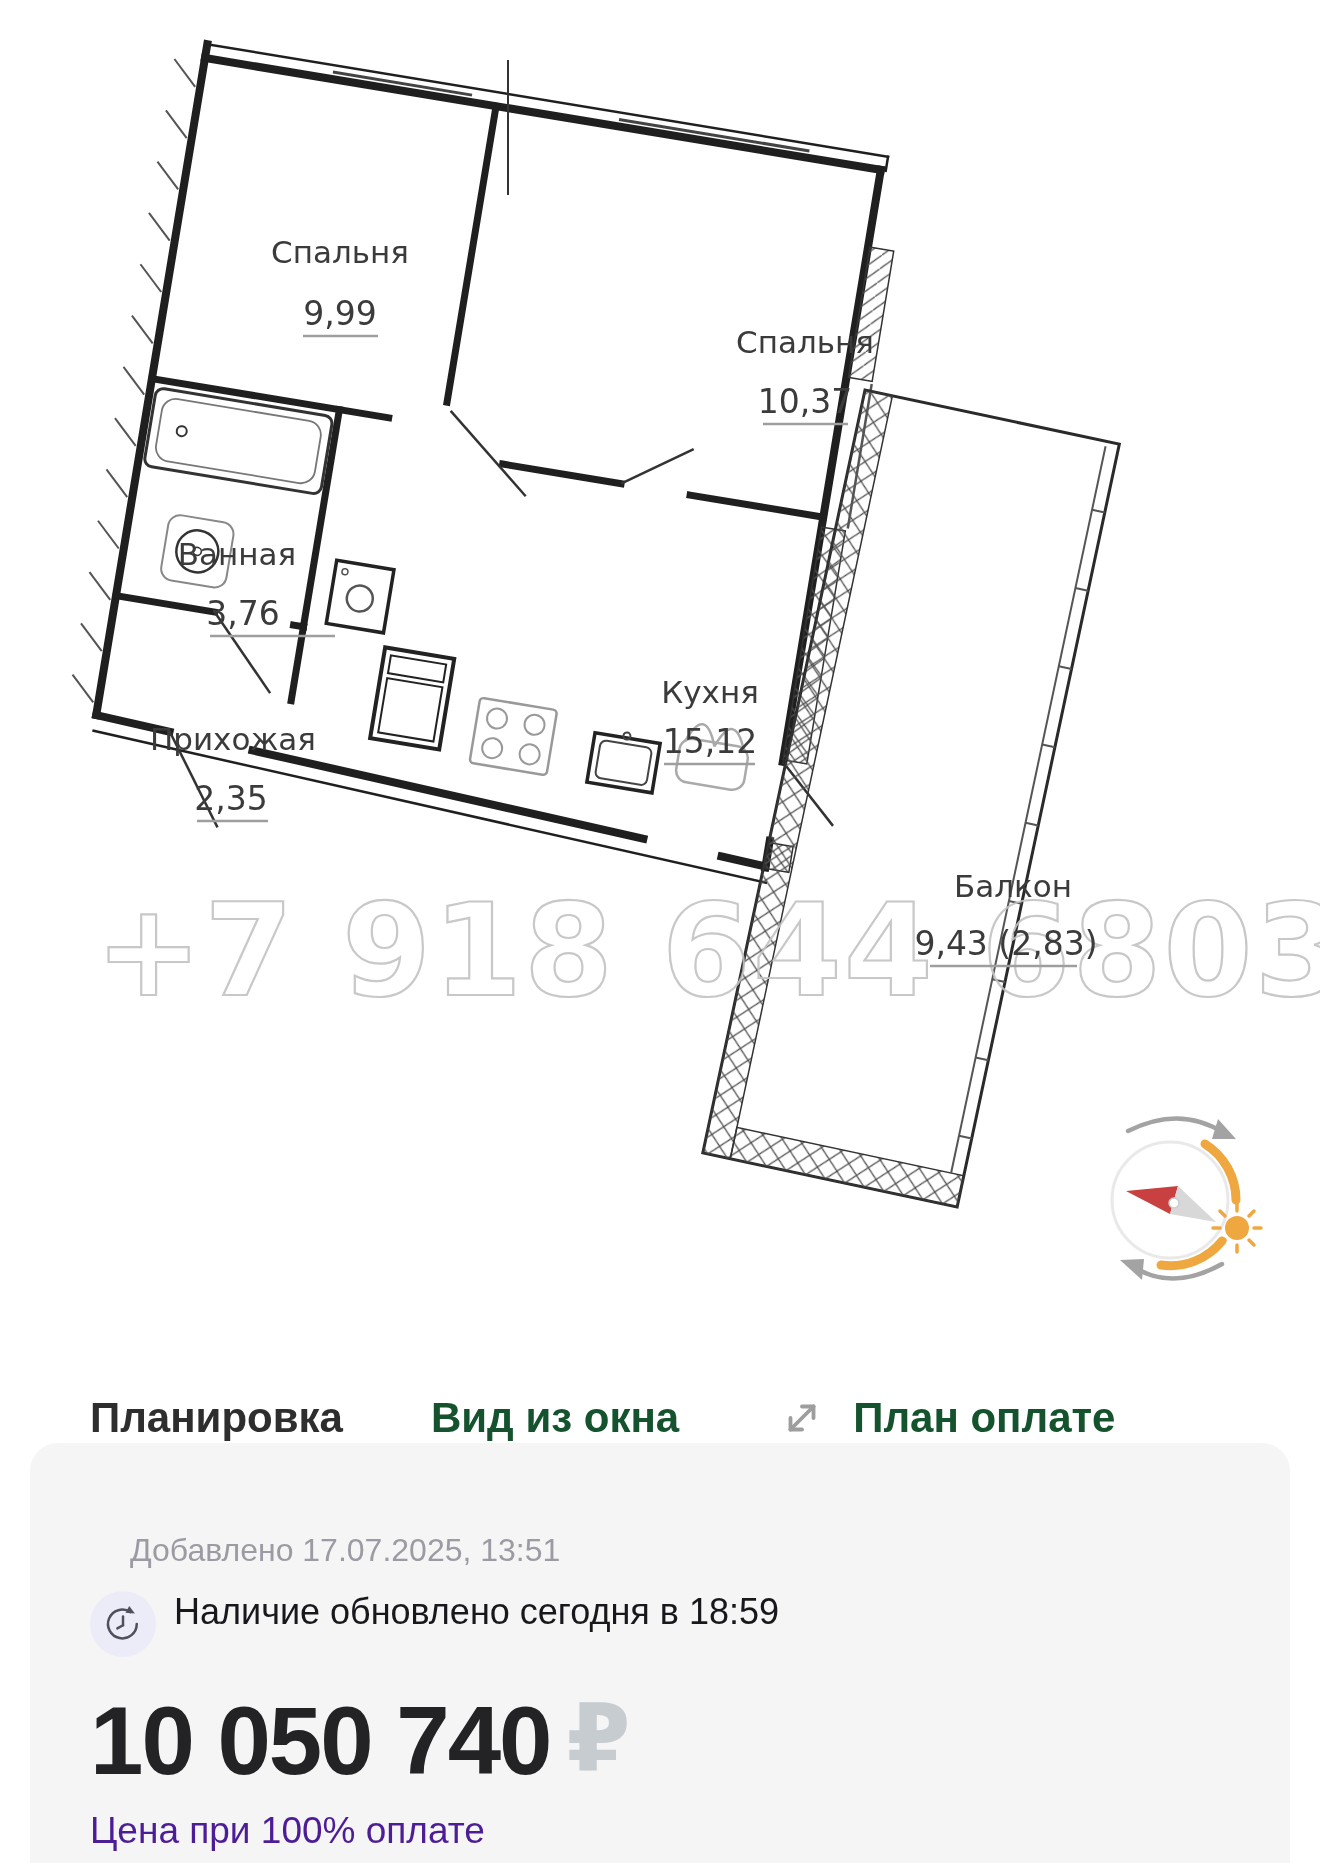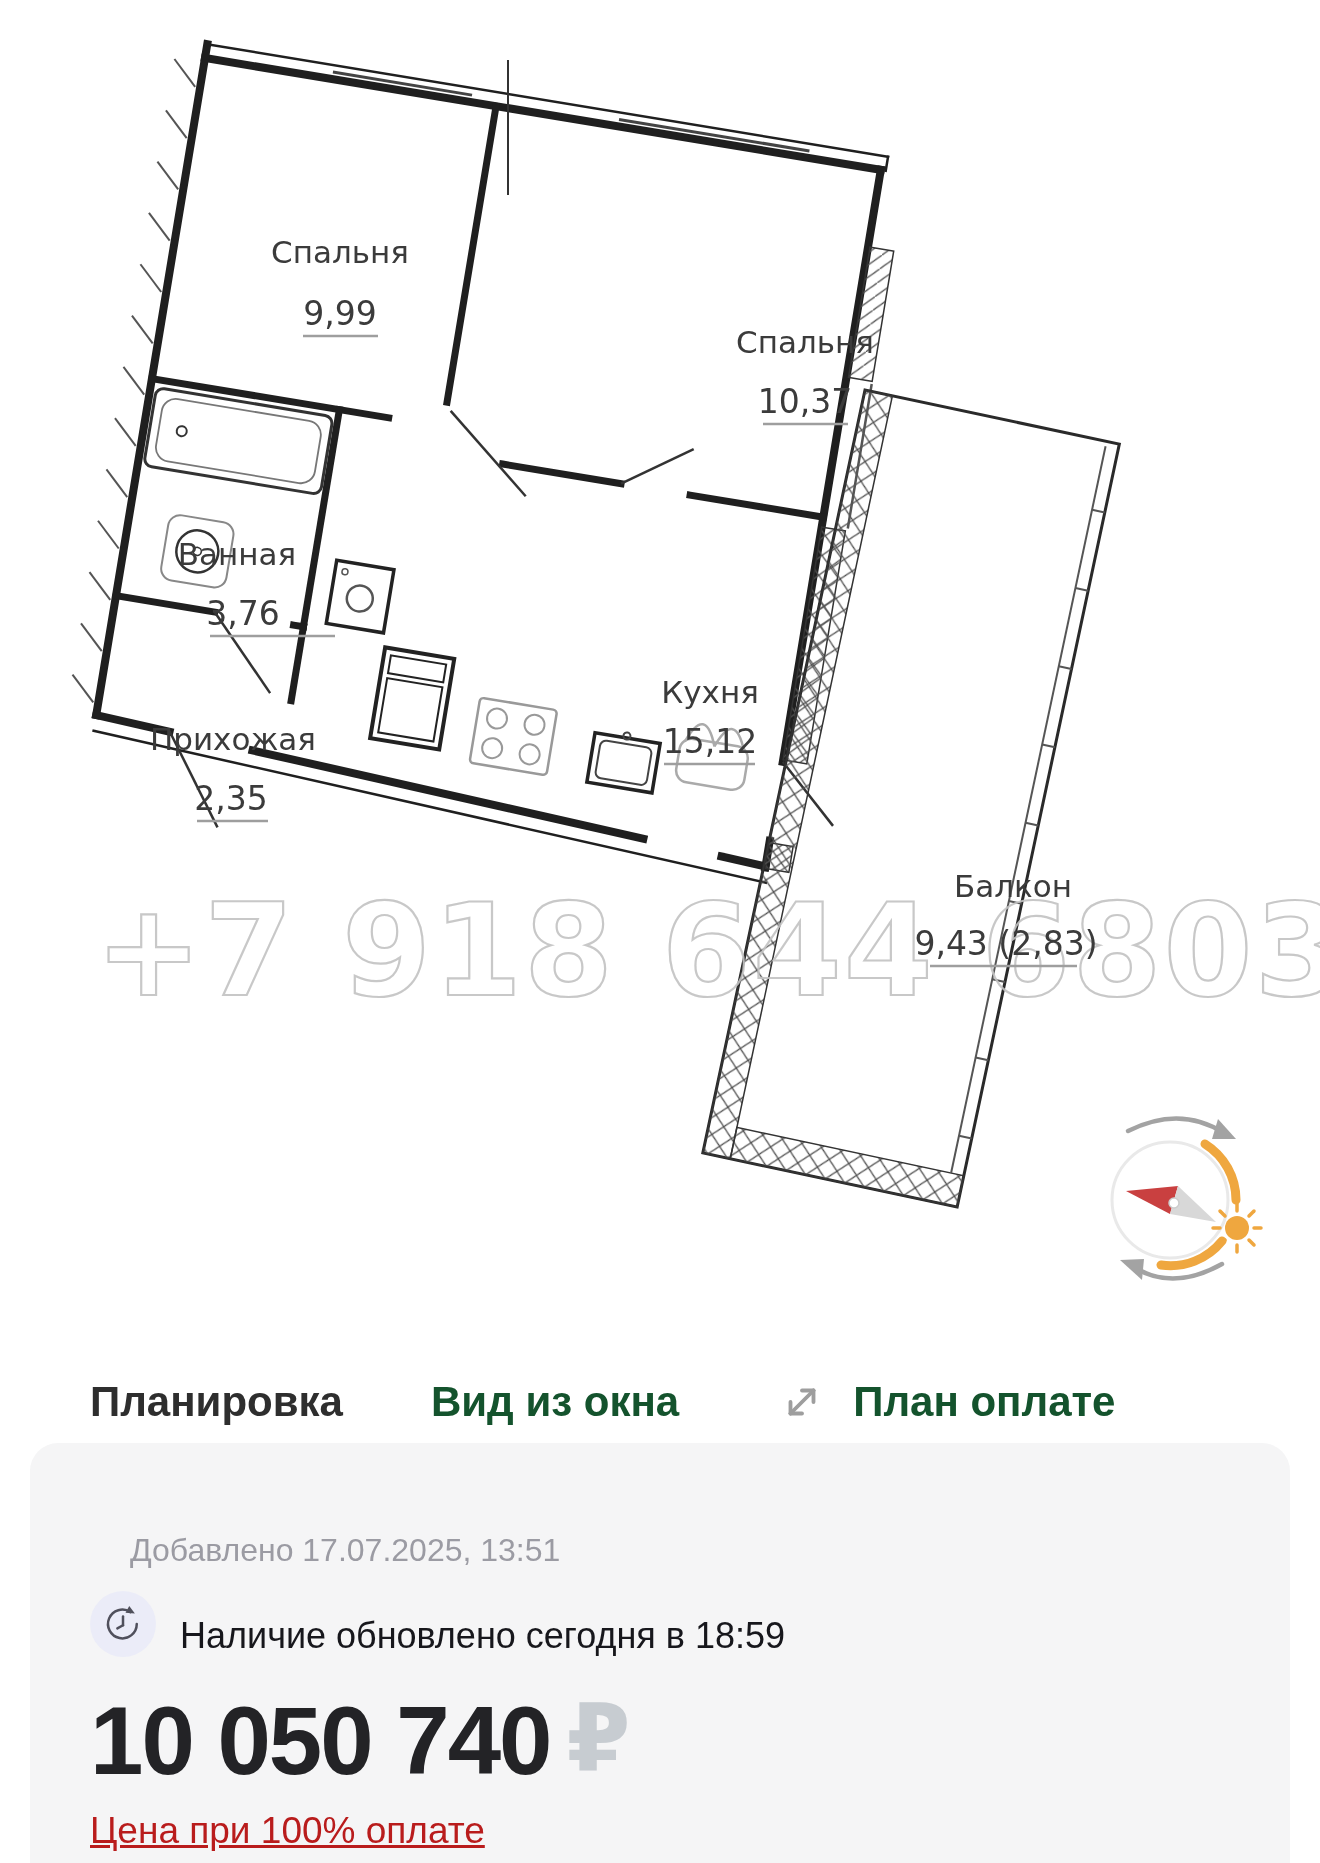--- a/index.html
+++ b/index.html
@@ -7,41 +7,41 @@
           font-family:"Liberation Sans",sans-serif;}
   
   .plan-area{position:absolute;left:0;top:0;width:1320px;height:1350px;background:#fff;}
   .plan-area svg{display:block;}
   .room-name{font-family:"DejaVu Sans",sans-serif;font-size:31px;font-weight:500;fill:#3b3b3b;}
   .room-area{font-family:"DejaVu Sans",sans-serif;font-size:33px;font-weight:500;fill:#3b3b3b;}
   .wmark{font-family:"DejaVu Sans",sans-serif;font-weight:700;font-size:128px;fill:none;
          stroke:#c3c3c3;stroke-width:2.2px;letter-spacing:2px;opacity:.9;}
   
   .tabs{position:absolute;left:0;top:1362px;width:1320px;height:80px;display:flex;
-        align-items:center;padding-left:90px;box-sizing:border-box;}
+        align-items:flex-end;padding-left:90px;box-sizing:border-box;}
   .tab{font-size:42px;font-weight:700;line-height:48px;color:#14532d;position:relative;
        white-space:nowrap;cursor:pointer;}
   .tab.active{color:#2e2e2e;}
   .tab.active::after{content:"";position:absolute;left:0;right:0;top:65px;height:13px;
        background:#333;border-radius:7px;}
   .tab+.tab{margin-left:88px;}
   .expand-wrap{display:flex;align-items:center;margin-left:100px;margin-right:28px;height:48px;cursor:pointer;}
   
   .card{position:absolute;left:30px;right:30px;top:1443px;height:420px;background:#f5f5f6;
         border-radius:28px 28px 0 0;padding:88px 60px 0;box-sizing:border-box;}
   .added{font-size:32px;font-weight:500;color:#9b9ba3;line-height:38px;margin-left:40px;}
-  .avail-row{margin-top:22px;display:flex;align-items:flex-end;gap:24px;}
+  .avail-row{margin-top:22px;display:flex;align-items:flex-start;gap:18px;}
   .clock-bg{width:66px;height:66px;border-radius:50%;background:#ebecf8;display:flex;
             align-items:center;justify-content:center;flex:0 0 auto;}
   .avail-text{font-size:36px;font-weight:500;color:#17171c;}
   .price-row{margin-top:34px;display:flex;align-items:flex-start;}
   .price{font-size:96px;font-weight:800;color:#232326;letter-spacing:-2px;line-height:1.05;}
   .cur{font-size:92px;font-weight:700;color:#c7ccd1;margin-left:16px;
        font-family:"DejaVu Sans",sans-serif;line-height:1.05;}
-  .note{margin-top:18px;font-size:37px;font-weight:500;color:#b91c1c;text-decoration:underline;}
+  .note{margin-top:18px;font-size:37px;font-weight:500;color:#4c1d95;}
 </style>
 </head>
 <body>
 
 <div id="screen">
 
   <div class="plan-area">
     <svg width="1320" height="1350" viewBox="0 0 1320 1350" xmlns="http://www.w3.org/2000/svg">
       <defs>
         <pattern id="xh" width="20" height="20" patternUnits="userSpaceOnUse">

